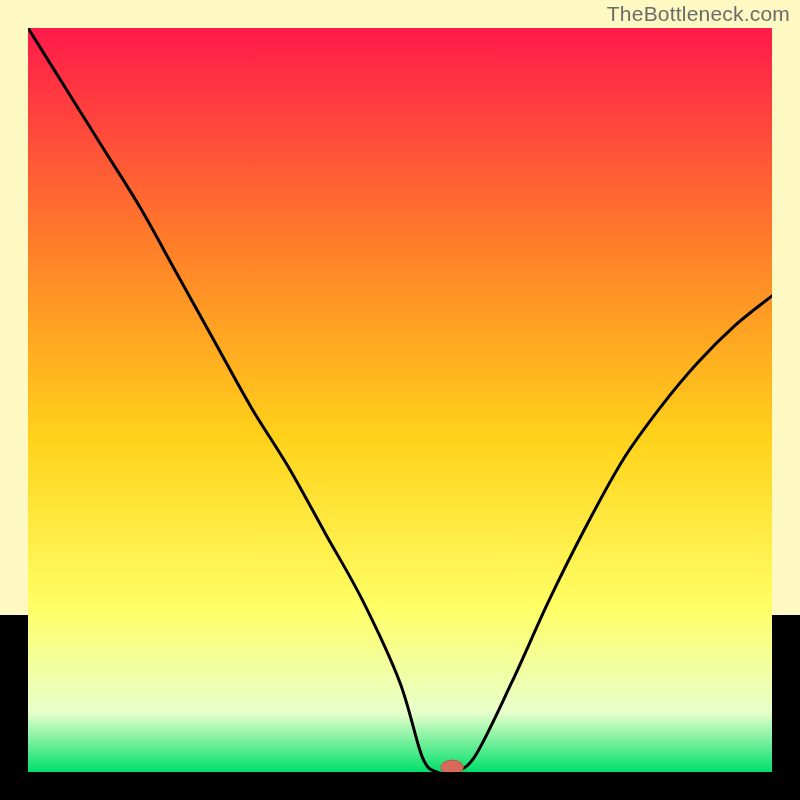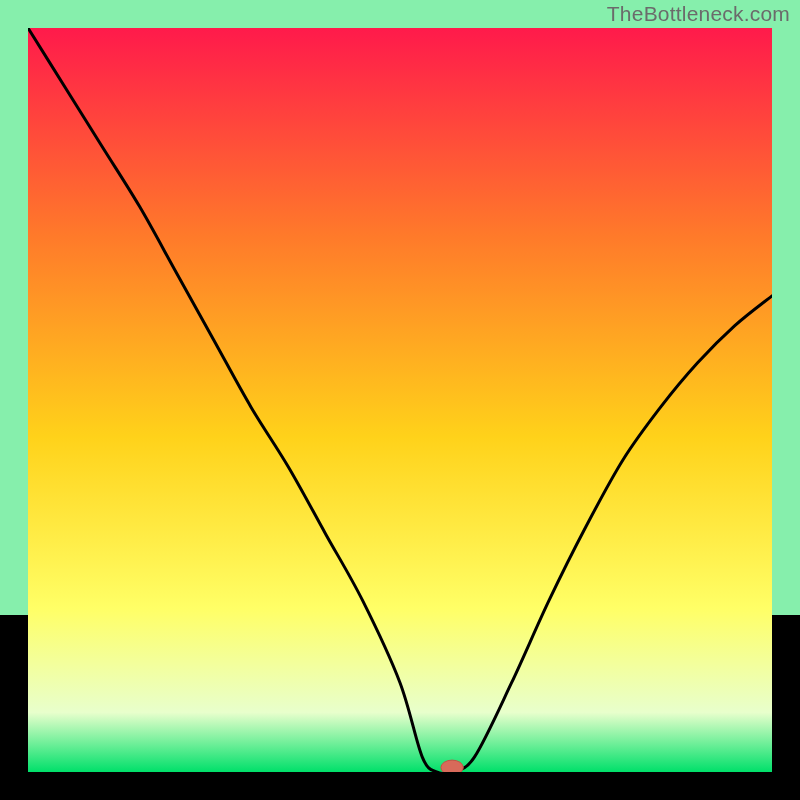--- a/index.html
+++ b/index.html
@@ -3,21 +3,21 @@
 <meta charset="utf-8">
 <style>
   * { margin: 0; padding: 0; box-sizing: border-box; }
   html, body { width: 800px; height: 800px; overflow: hidden; }
   body { background: #000; font-family: Arial, Helvetica, sans-serif; }
 
   .frame {
     position: absolute;
     left: 0; top: 0;
     width: 800px; height: 615px;
-    background: #86efac;
+    background: #fef9c3;
   }
 
   .watermark {
     position: absolute;
     top: 2px;
     right: 10px;
     color: #6b6b6b;
     font-size: 21px;
     font-weight: 400;
     letter-spacing: 0.2px;

